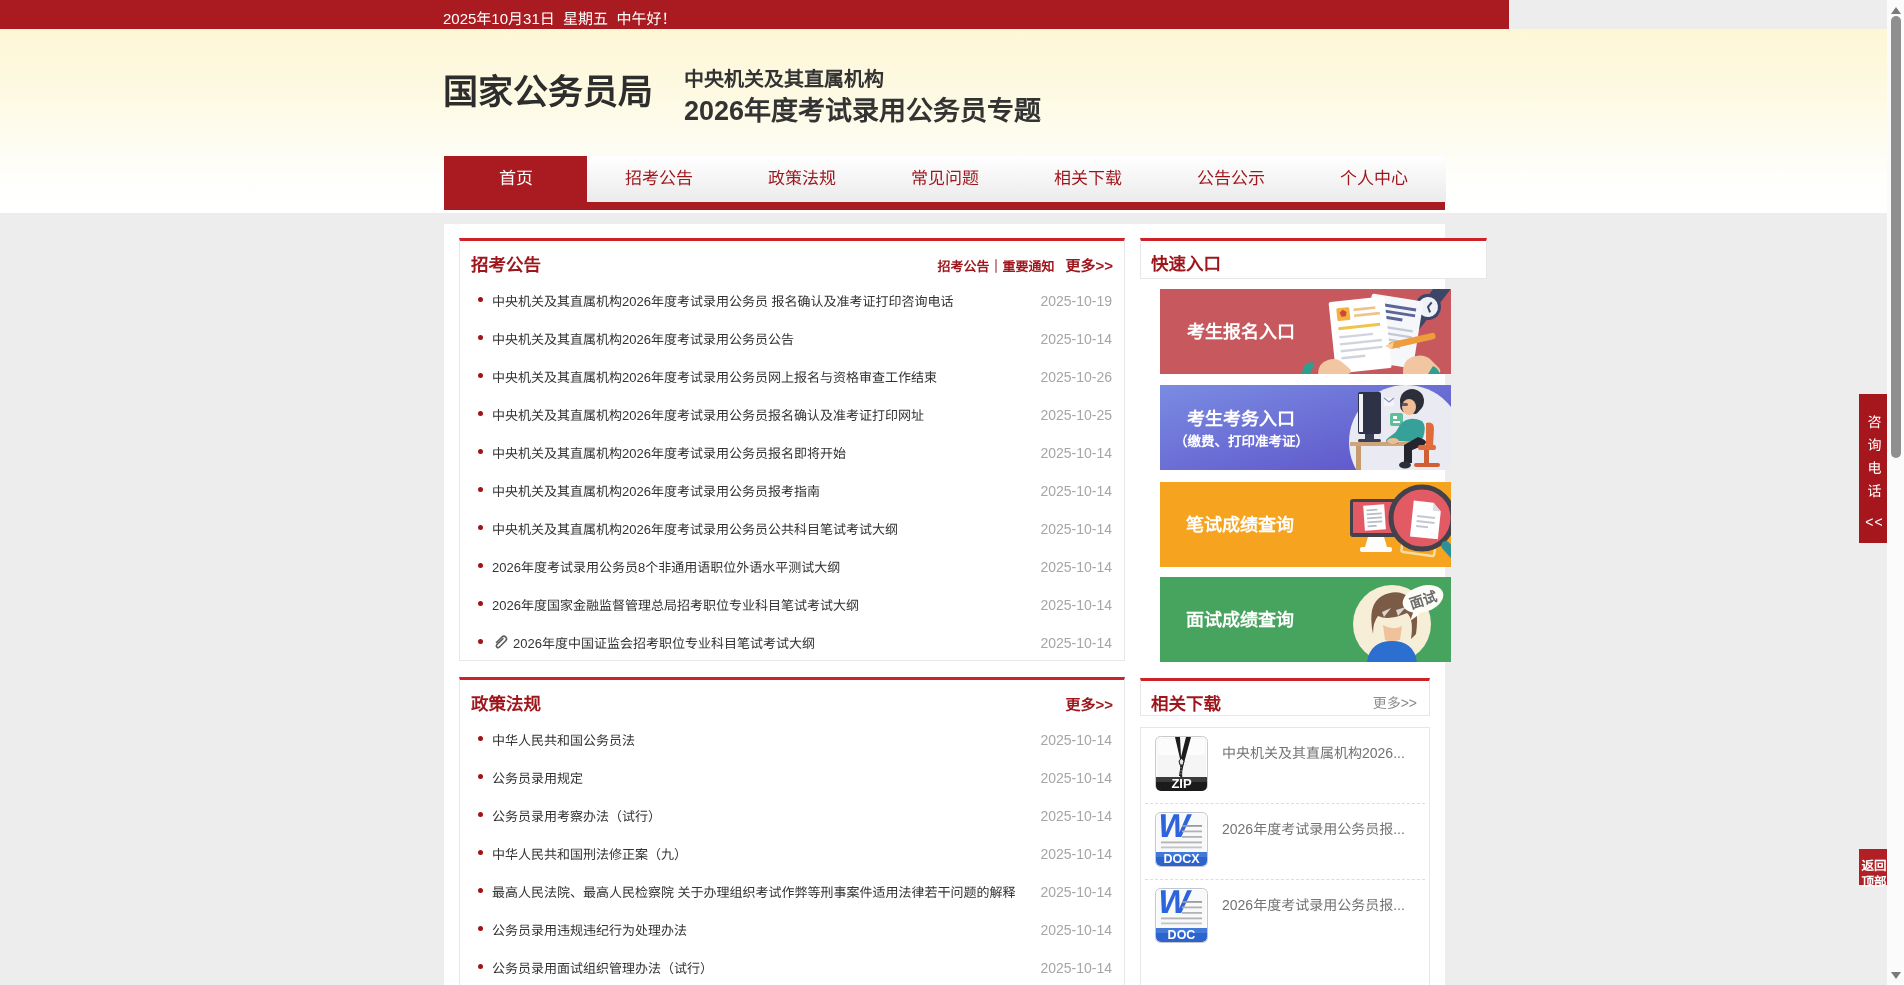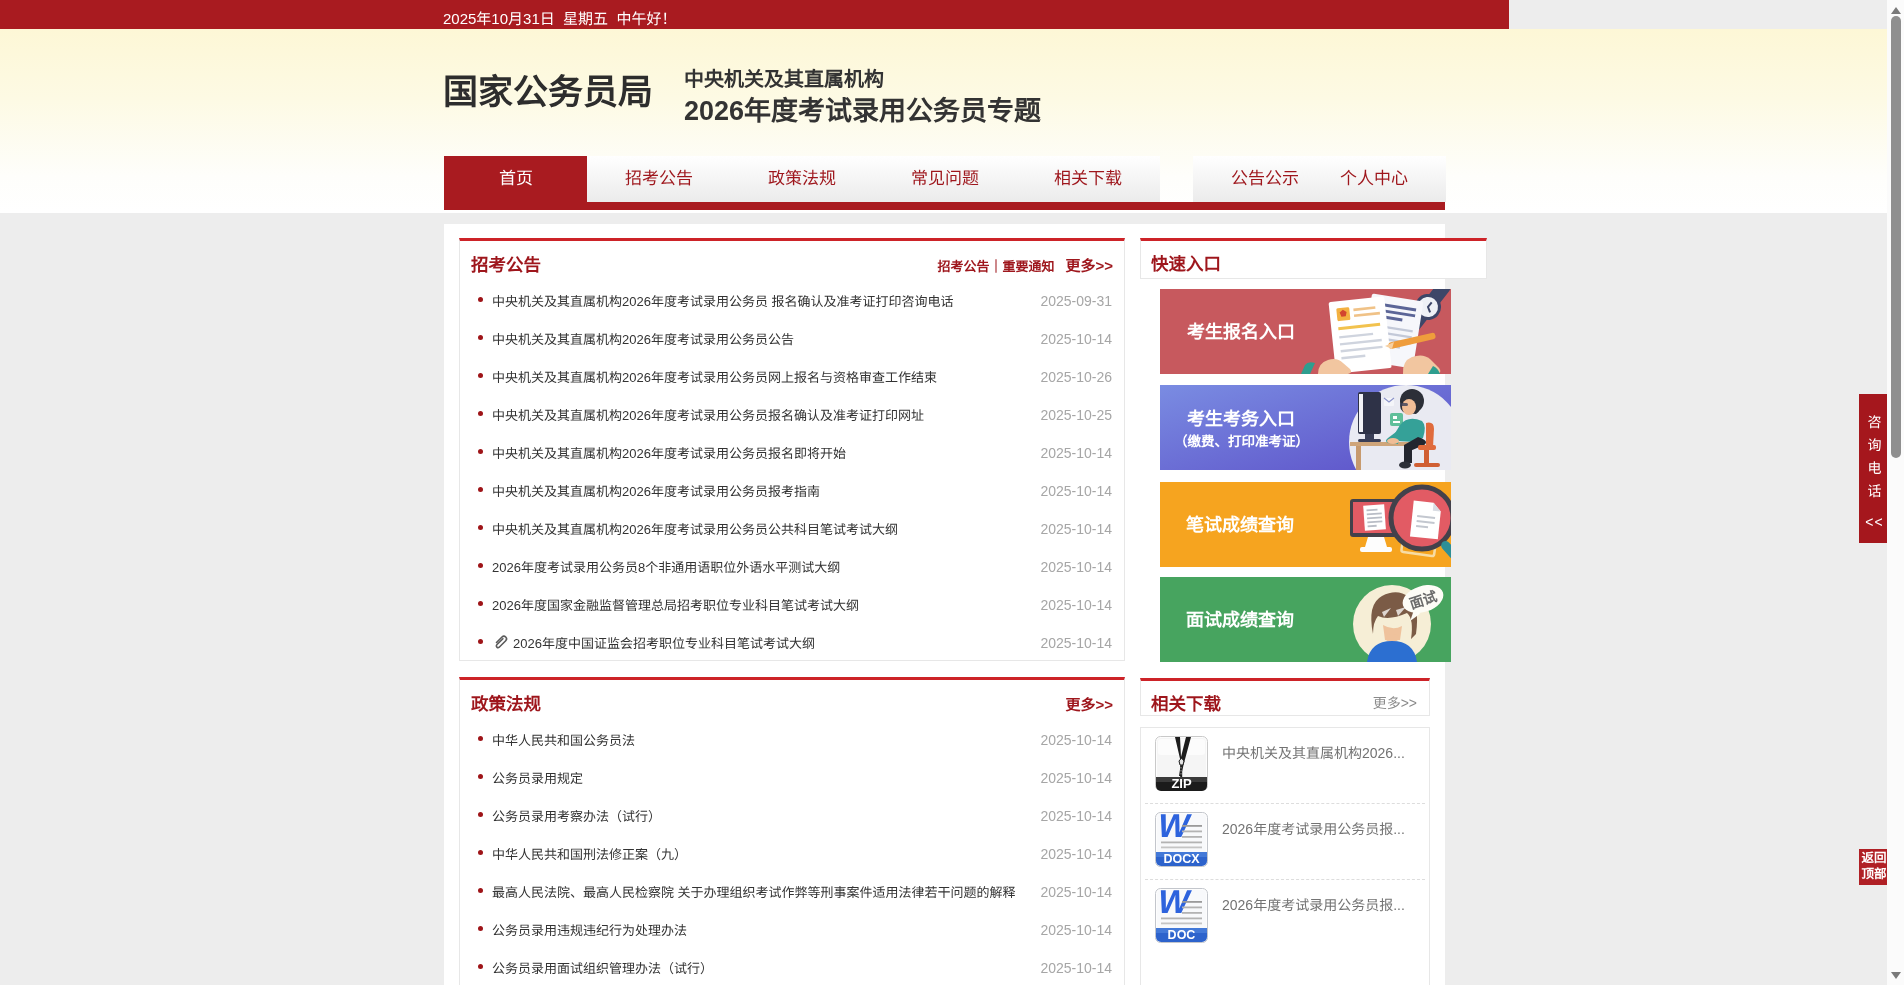--- a/index.html
+++ b/index.html
@@ -63,35 +63,35 @@
   <div class="sub1">中央机关及其直属机构</div>
   <div class="sub2">2026年度考试录用公务员专题</div>
 </div>
 <div class="nav">
   <div class="bar"></div>
   <div class="tab active" style="left:0">首页</div>
   <div class="tab" style="left:143px">招考公告</div>
   <div class="tab" style="left:286px">政策法规</div>
   <div class="tab" style="left:429px">常见问题</div>
   <div class="tab" style="left:572px">相关下载</div>
-  <div class="tab" style="left:749px">公告公示</div>
+  <div class="tab" style="left:715px">公告公示</div>
   <div class="tab" style="left:858px">个人中心</div>
 </div>
 <div class="wrap">
 
   <div class="panel" style="left:15px;top:14px;width:666px;height:423px">
     <div class="phead">
       <div class="ptitle">招考公告</div>
       <div class="plinks">招考公告｜重要通知<span style="font-size:15px;margin-left:11px">更多&gt;&gt;</span></div>
     </div>
     <div class="list" style="top:40px">
       <div class="row">
           <span class="dot"></span>
           <span class="t">中央机关及其直属机构2026年度考试录用公务员 报名确认及准考证打印咨询电话</span>
-          <span class="d">2025-09-31</span>
+          <span class="d">2025-10-19</span>
         </div>
       <div class="row">
           <span class="dot"></span>
           <span class="t">中央机关及其直属机构2026年度考试录用公务员公告</span>
           <span class="d">2025-10-14</span>
         </div>
       <div class="row">
           <span class="dot"></span>
           <span class="t">中央机关及其直属机构2026年度考试录用公务员网上报名与资格审查工作结束</span>
           <span class="d">2025-10-26</span>
@@ -397,18 +397,18 @@
 </div>
 
 <div class="consult">
     <span style="display:block;margin-top:17px"></span>
     <span class="ch">咨</span>
     <span class="ch">询</span>
     <span class="ch">电</span>
     <span class="ch">话</span>
     <span class="ch" style="margin-top:8px;letter-spacing:1px">&lt;&lt;</span>
   </div>
-<div class="backtop"><span style="display:inline-block;margin-top:1px">返回<br>顶部</span></div>
+<div class="backtop"><span style="display:inline-block;margin-top:9px">返回<br>顶部</span></div>
 
 <div class="sb-track"></div>
 <div class="sb-thumb"></div>
 <div class="arrow-up"></div>
 <div class="arrow-dn"></div>
 
 </body></html>

